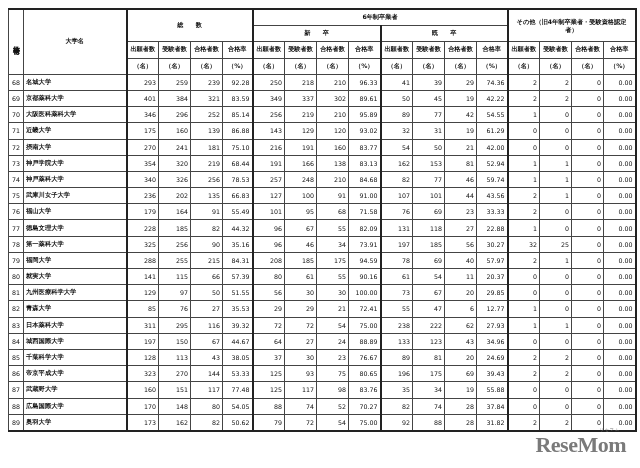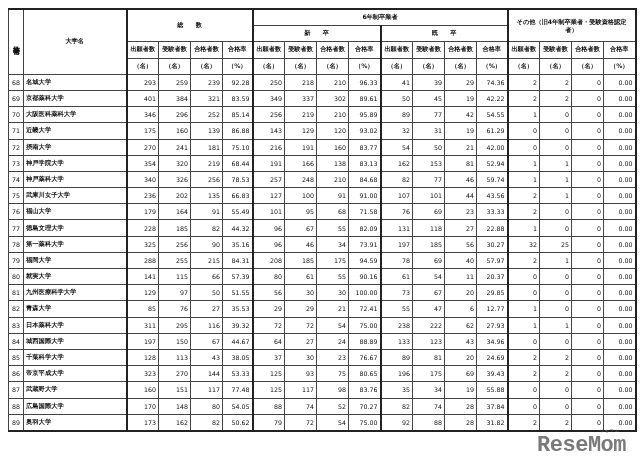--- a/index.html
+++ b/index.html
@@ -11,21 +11,21 @@
                   white-space:nowrap; overflow:hidden; }
   table.results th { font-weight:bold; text-align:center; font-size:6.2px; }
   td.num { text-align:right; }
   td.idx { text-align:center; border-right:1px solid #444; }
   td.name { text-align:left; font-weight:bold; }
   .thick-r { border-right:2px solid #222 !important; }
   .outer-t { border-top:2px solid #222 !important; }
   .outer-b { border-bottom:2px solid #222 !important; }
   .vert { writing-mode:vertical-rl; text-orientation:upright; letter-spacing:1px; font-size:7px; }
   .unit { font-weight:bold; }
-  .logo { position:absolute; right:14px; bottom:10px; font-family:Liberation Mono, monospace;
+  .logo { position:absolute; right:14px; bottom:10px; font-family:Liberation Serif, serif;
           font-weight:bold; font-size:22px; color:#7a7a7a; letter-spacing:-0.5px; }
   .logo .ruby { position:absolute; right:6px; top:-5px; font-size:4px; font-weight:normal; letter-spacing:1px; }
 </style>
 </head>
 <body>
 
 <table class="results">
   <colgroup>
     <col style="width:14px">
       <col style="width:103px">

